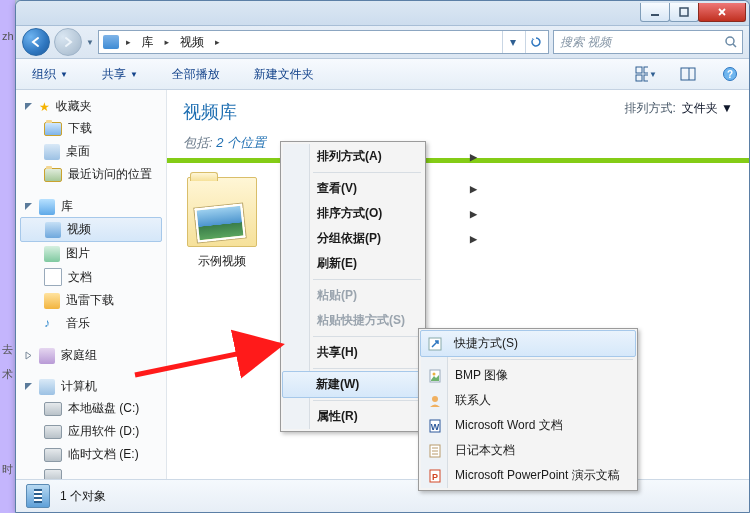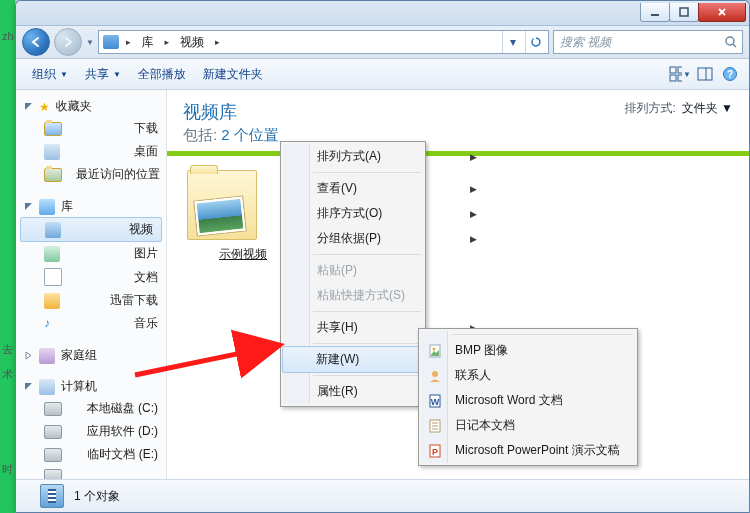--- a/index.html
+++ b/index.html
@@ -65,67 +65,67 @@
     display:flex; align-items:center; padding:0 4px; gap:4px; color:#7a8a9a;
   }
   .search-box .mag { width:14px; height:14px; }
   .search-box input { border:none; outline:none; flex:1; font-size:12px; color:#7a8a9a; font-style:italic;}
   .search-box input::placeholder{color:#8898a8; font-style:italic;}
 
   
   .toolbar {
     height:30px; background:linear-gradient(#f7fafe,#e5eef7);
     border-bottom:1px solid #c4d2e2;
-    display:flex; align-items:center; padding:0 8px; gap:1px;
+    display:flex; align-items:center; padding:0 8px; gap:18px;
   }
   .tb-item { padding:4px 8px; color:#12428a; display:flex; align-items:center; gap:4px;}
   .tb-item .dd{font-size:8px;}
   .toolbar .spacer{flex:1;}
   .tb-icon { width:22px; height:22px; display:flex;align-items:center;justify-content:center; color:#2f5f92;}
   .tb-icon+.tb-icon{margin-left:2px;}
 
   
   .body { flex:1; display:flex; background:#fff; min-height:0;}
   .sidebar {
     width:150px; background:#fafbfc; border-right:1px solid #e0e6ec;
     padding:6px 0; overflow:hidden;
   }
   .tree-group { margin-bottom:10px;}
   .tree-head { display:flex; align-items:center; padding:2px 8px; gap:6px; color:#1a1a1a;}
   .tree-head .exp { width:9px; height:9px; }
   .tree-head .exp svg{display:block;}
   .tree-item, .tree-sub {
-    display:flex; align-items:center; gap:14px; padding:3px 8px 3px 28px;
-    white-space:nowrap; overflow:hidden; text-overflow:ellipsis;justify-content:space-between;
+    display:flex; align-items:center; gap:6px; padding:3px 8px 3px 28px;
+    white-space:nowrap; overflow:hidden; text-overflow:ellipsis;
   }
   .tree-item.selected { background:linear-gradient(#e8f1fb,#d5e7f9); border:1px solid #a6c8ea; border-radius:2px; margin:0 4px; padding-left:24px;}
   .ico16 { width:16px; height:16px; flex:0 0 16px; }
   .favstar{ color:#f5b301;}
   .folder-ico { background:linear-gradient(#ffe9a6,#f3c14b); border:1px solid #caa22e; border-radius:2px; width:16px;height:12px; position:relative;}
   .folder-ico:before{content:"";position:absolute;left:1px;top:-3px;width:6px;height:3px;background:#f3d794;border-radius:1px 1px 0 0;}
   .lib-ico{ background:linear-gradient(#b7e1ff,#5fa9e8); border-radius:2px;}
   .doc-ico{ background:#fff; border:1px solid #9ab; border-radius:1px;}
   .music-ico{ color:#3b8fd0;}
   .drive-ico{ background:linear-gradient(#e5e9ec,#b9c2c9); border:1px solid #8b99a5; border-radius:2px; height:12px;}
   .pc-ico{ background:linear-gradient(#d9e9f7,#9cc1e4); border-radius:2px;}
 
   
   .main { flex:1; display:flex; flex-direction:column; min-width:0;}
   .lib-header {
     padding:10px 16px 6px; border-bottom:5px solid #84cc16;
     display:flex; align-items:flex-start; justify-content:space-between;
   }
   .lib-title { font-size:18px; color:#1f6fb2; }
-  .lib-sub { font-size:15px; color:#6a7a8a; margin-top:2px;}
+  .lib-sub { font-size:13px; color:#6a7a8a; margin-top:10px;font-style:italic;}
   .lib-sub a{ color:#1f6fb2; text-decoration:none;}
   .sort-by { font-size:12px; color:#4a5a6a; display:flex; align-items:center; gap:6px;}
   .sort-by a{ color:#0f172a; text-decoration:none;}
 
   .files { flex:1; padding:14px 10px; position:relative;}
-  .file-item { width:90px; text-align:right;text-decoration:underline;}
+  .file-item { width:90px; text-align:center;}
   .thumb {
     width:68px; height:68px; margin:0 auto 6px;
     background:linear-gradient(#fff6d6,#f6e19a); border:1px solid #d9be6a;
     position:relative; border-radius:2px;
   }
   .thumb:before{content:"";position:absolute;left:2px;top:-6px;width:26px;height:8px;background:linear-gradient(#fff6d6,#f6e19a);border:1px solid #d9be6a;border-bottom:none;border-radius:3px 3px 0 0;}
   .thumb .pic{position:absolute; left:8px; bottom:6px; width:44px; height:30px; background:linear-gradient(#9dd0ef,#4d95ce 55%,#3b7e4a 56%,#5aa45e); border:2px solid #fff; box-shadow:0 0 0 1px #bca76a; transform:rotate(-6deg);}
   .file-name{font-size:12px;}
 
   
@@ -142,33 +142,33 @@
   .ctx-item.has-sub:after{content:"▶"; position:absolute; right:8px; font-size:9px; color:#3b3b3b;}
   .ctx-item.disabled{ color:#9aa4ae;text-align:right;}
   .ctx-item.highlight{ background:linear-gradient(#eaf3fc,#d6e8fa); border:1px solid #a6c8ea; border-radius:2px; margin:-1px; padding:4px 27px 4px 33px;}
   .ctx-item.highlight.has-sub:after{right:7px;}
   .ctx-sep{ height:1px; background:#d7dde3; margin:3px 2px 3px 30px;}
   .ctx .mi-ico{ position:absolute; left:6px; width:16px; height:16px; display:flex;align-items:center;justify-content:center;}
   .ctx .mi-ico .folder-ico{width:14px;height:10px;}
   .ctx .mi-ico svg{display:block;}
 
   .ctx.sub { left:402px; top:327px; width:214px;}
-  .ctx.main-ctx { left:264px; top:140px; width:140px;}
+  .ctx.main-ctx { left:264px; top:140px; width:140px;font-weight:bold;}
 
   
   .status {
     height:32px; background:linear-gradient(#f5f9fd,#e7eef6);
-    border-top:1px solid #cdd9e6; display:flex; align-items:center; gap:10px; padding:0 24px;
+    border-top:1px solid #cdd9e6; display:flex; align-items:center; gap:10px; padding:0 10px;
   }
   .status .thumb-sm{width:22px;height:22px;background:linear-gradient(#b7d9f2,#5fa0d8);border:1px solid #5a8bb5;border-radius:2px;display:flex;align-items:center;justify-content:center;}
   .status .thumb-sm .reel{width:8px;height:14px;background:repeating-linear-gradient(#2b5f8e 0 2px,#fff 2px 4px);}
 
   
   .arrow { position:absolute; left:130px; top:260px; pointer-events:none;}
-  .left-tags{position:absolute;left:0;top:0;width:15px;height:100%;background:#22c55e;border-right:1px solid #b8c6d6;font-size:11px;color:#555;}
+  .left-tags{position:absolute;left:0;top:0;width:15px;height:100%;background:#c4b5fd;border-right:1px solid #b8c6d6;font-size:11px;color:#555;}
   .left-tags div{writing-mode:horizontal-tb; padding-left:2px;}
 </style>
 </head>
 <body>
 
 <div class="left-tags">
   <div style="margin-top:30px">zh</div>
   <div style="margin-top:300px">去</div>
   <div style="margin-top:10px">术</div>
   <div style="margin-top:80px">时</div>
@@ -415,20 +415,23 @@
     <div class="ctx-sep"></div>
     <div class="ctx-item has-sub">
         <span>查看(V)</span>
       </div>
     <div class="ctx-item has-sub">
         <span>排序方式(O)</span>
       </div>
     <div class="ctx-item has-sub">
         <span>分组依据(P)</span>
       </div>
+    <div class="ctx-item">
+        <span>刷新(E)</span>
+      </div>
     <div class="ctx-sep"></div>
     <div class="ctx-item disabled">
         <span>粘贴(P)</span>
       </div>
     <div class="ctx-item disabled">
         <span>粘贴快捷方式(S)</span>
       </div>
     <div class="ctx-sep"></div>
     <div class="ctx-item has-sub">
         <span>共享(H)</span>
@@ -438,20 +441,29 @@
         <span>新建(W)</span>
       </div>
     <div class="ctx-sep"></div>
     <div class="ctx-item">
         <span>属性(R)</span>
       </div>
   </div>
 
   <div class="ctx sub">
     <div class="gutter"></div>
+    <div class="ctx-item highlight">
+      <span class="mi-ico">
+          <svg width="14" height="14">
+            <rect x="1" y="1" width="12" height="12" fill="#fff" stroke="#8aa"></rect>
+            <path d="M4 10 L10 4 M7 4 L10 4 L10 7" stroke="#2f77c0" fill="none" stroke-width="1.5"></path>
+          </svg>
+        </span>
+      <span>快捷方式(S)</span>
+    </div>
     <div class="ctx-sep"></div>
     <div class="ctx-item">
       <span class="mi-ico">
           <svg width="14" height="14">
             <rect x="2" y="1" width="10" height="12" fill="#fff" stroke="#9ab"></rect>
             <circle cx="6" cy="5" r="1.5" fill="#e8b040"></circle>
             <path d="M3 11 L6 7 L8 9 L11 6 L11 12 L3 12 Z" fill="#6fb36f"></path>
           </svg>
         </span>
       <span>BMP 图像</span>

